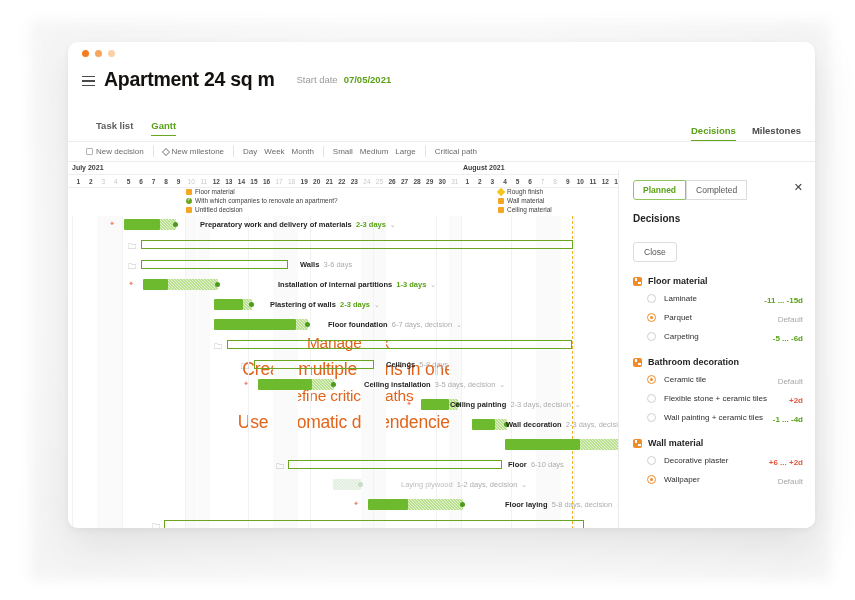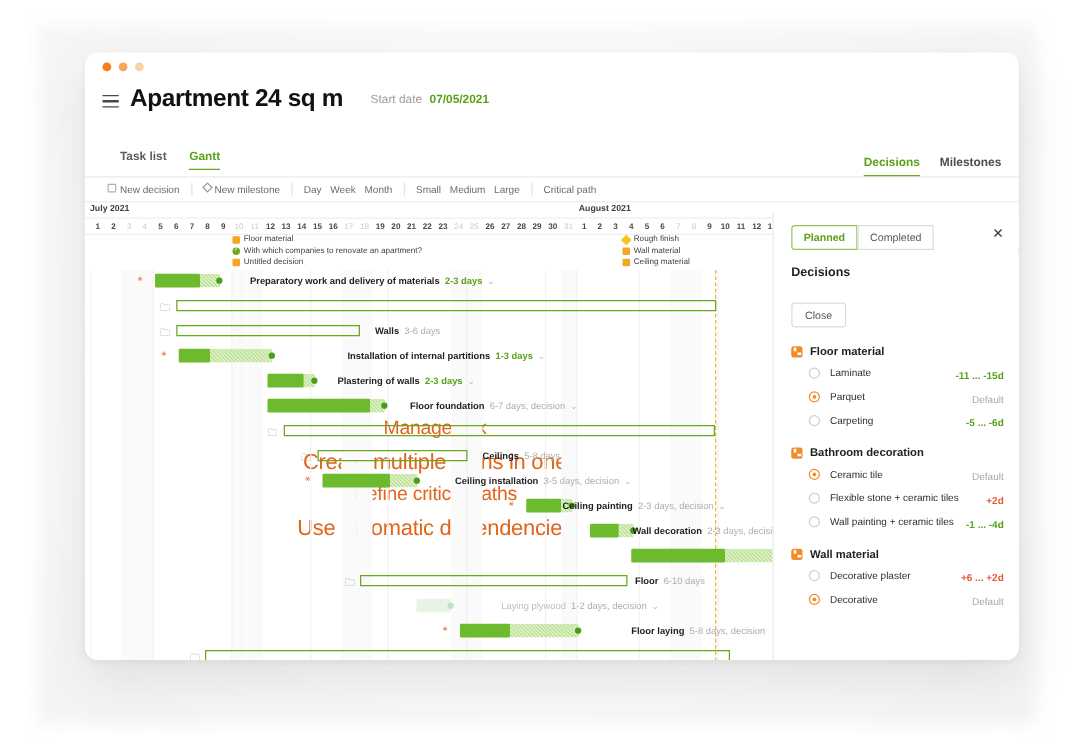--- a/index.html
+++ b/index.html
@@ -54,21 +54,21 @@
   .tab.sel{ color:#5aa118; border-bottom:1.6px solid #6aa61e; }
   .rtabs{ position:absolute; right:14px; bottom:0; display:flex; gap:16px; }
   .rtab{ font-size:9.5px; color:#4b4b4b; font-weight:700; cursor:pointer; padding-bottom:4px;}
   .rtab.sel{ color:#5aa118; border-bottom:1.6px solid #6aa61e; }
   .hr{ height:1px; background:#ececec; }
 
   
   .toolbar{ height:20px; display:flex; align-items:center; padding-left:9px; gap:0; border-bottom:1px solid #ececec;}
   .tgrp{ display:flex; align-items:center; gap:7px; padding:0 9px; }
   .tsep{ width:1px; height:11px; background:#e3e3e3; }
-  .titem{ font-size:8px; color:#6b6b6b; cursor:pointer; white-space:nowrap; display:flex; gap:3px;}
+  .titem{ font-size:8px; color:#6b6b6b; cursor:pointer; white-space:nowrap; display:flex; align-items:center; gap:3px;}
   .sqico{ width:7px; height:7px; border:1px solid #b4b4b4; border-radius:1px; display:inline-block;}
   .dico{ width:6px; height:6px; border:1.2px solid #9a9a9a; display:inline-block; transform:rotate(45deg); }
 
   
   .months{ height:13px; position:relative; border-bottom:1px solid #efefef; }
   .mlab{ position:absolute; top:2px; font-size:7px; font-weight:700; color:#3d3d3d; }
   .days{ height:13px; position:relative; border-bottom:1px solid #efefef; }
   .dcell{ position:absolute; top:2.5px; font-size:6.5px; font-weight:700; color:#4a4a4a; text-align:center; }
   .dcell.we{ color:#c9c9c9; font-weight:400; }
 
@@ -514,20 +514,20 @@
             <span class="gico"></span>
             <span class="gname">Wall material</span>
           </div>
           <div class="opt">
             <span class="radio"></span>
             <span class="oname">Decorative plaster</span>
             <span class="oval pos">+6 ... +2d</span>
           </div>
           <div class="opt">
             <span class="radio on"></span>
-            <span class="oname">Decorative</span>
+            <span class="oname">Wallpaper</span>
             <span class="oval def">Default</span>
           </div>
         </div>
       </div>
   </div>
 
 </div>
 
 </body></html>

